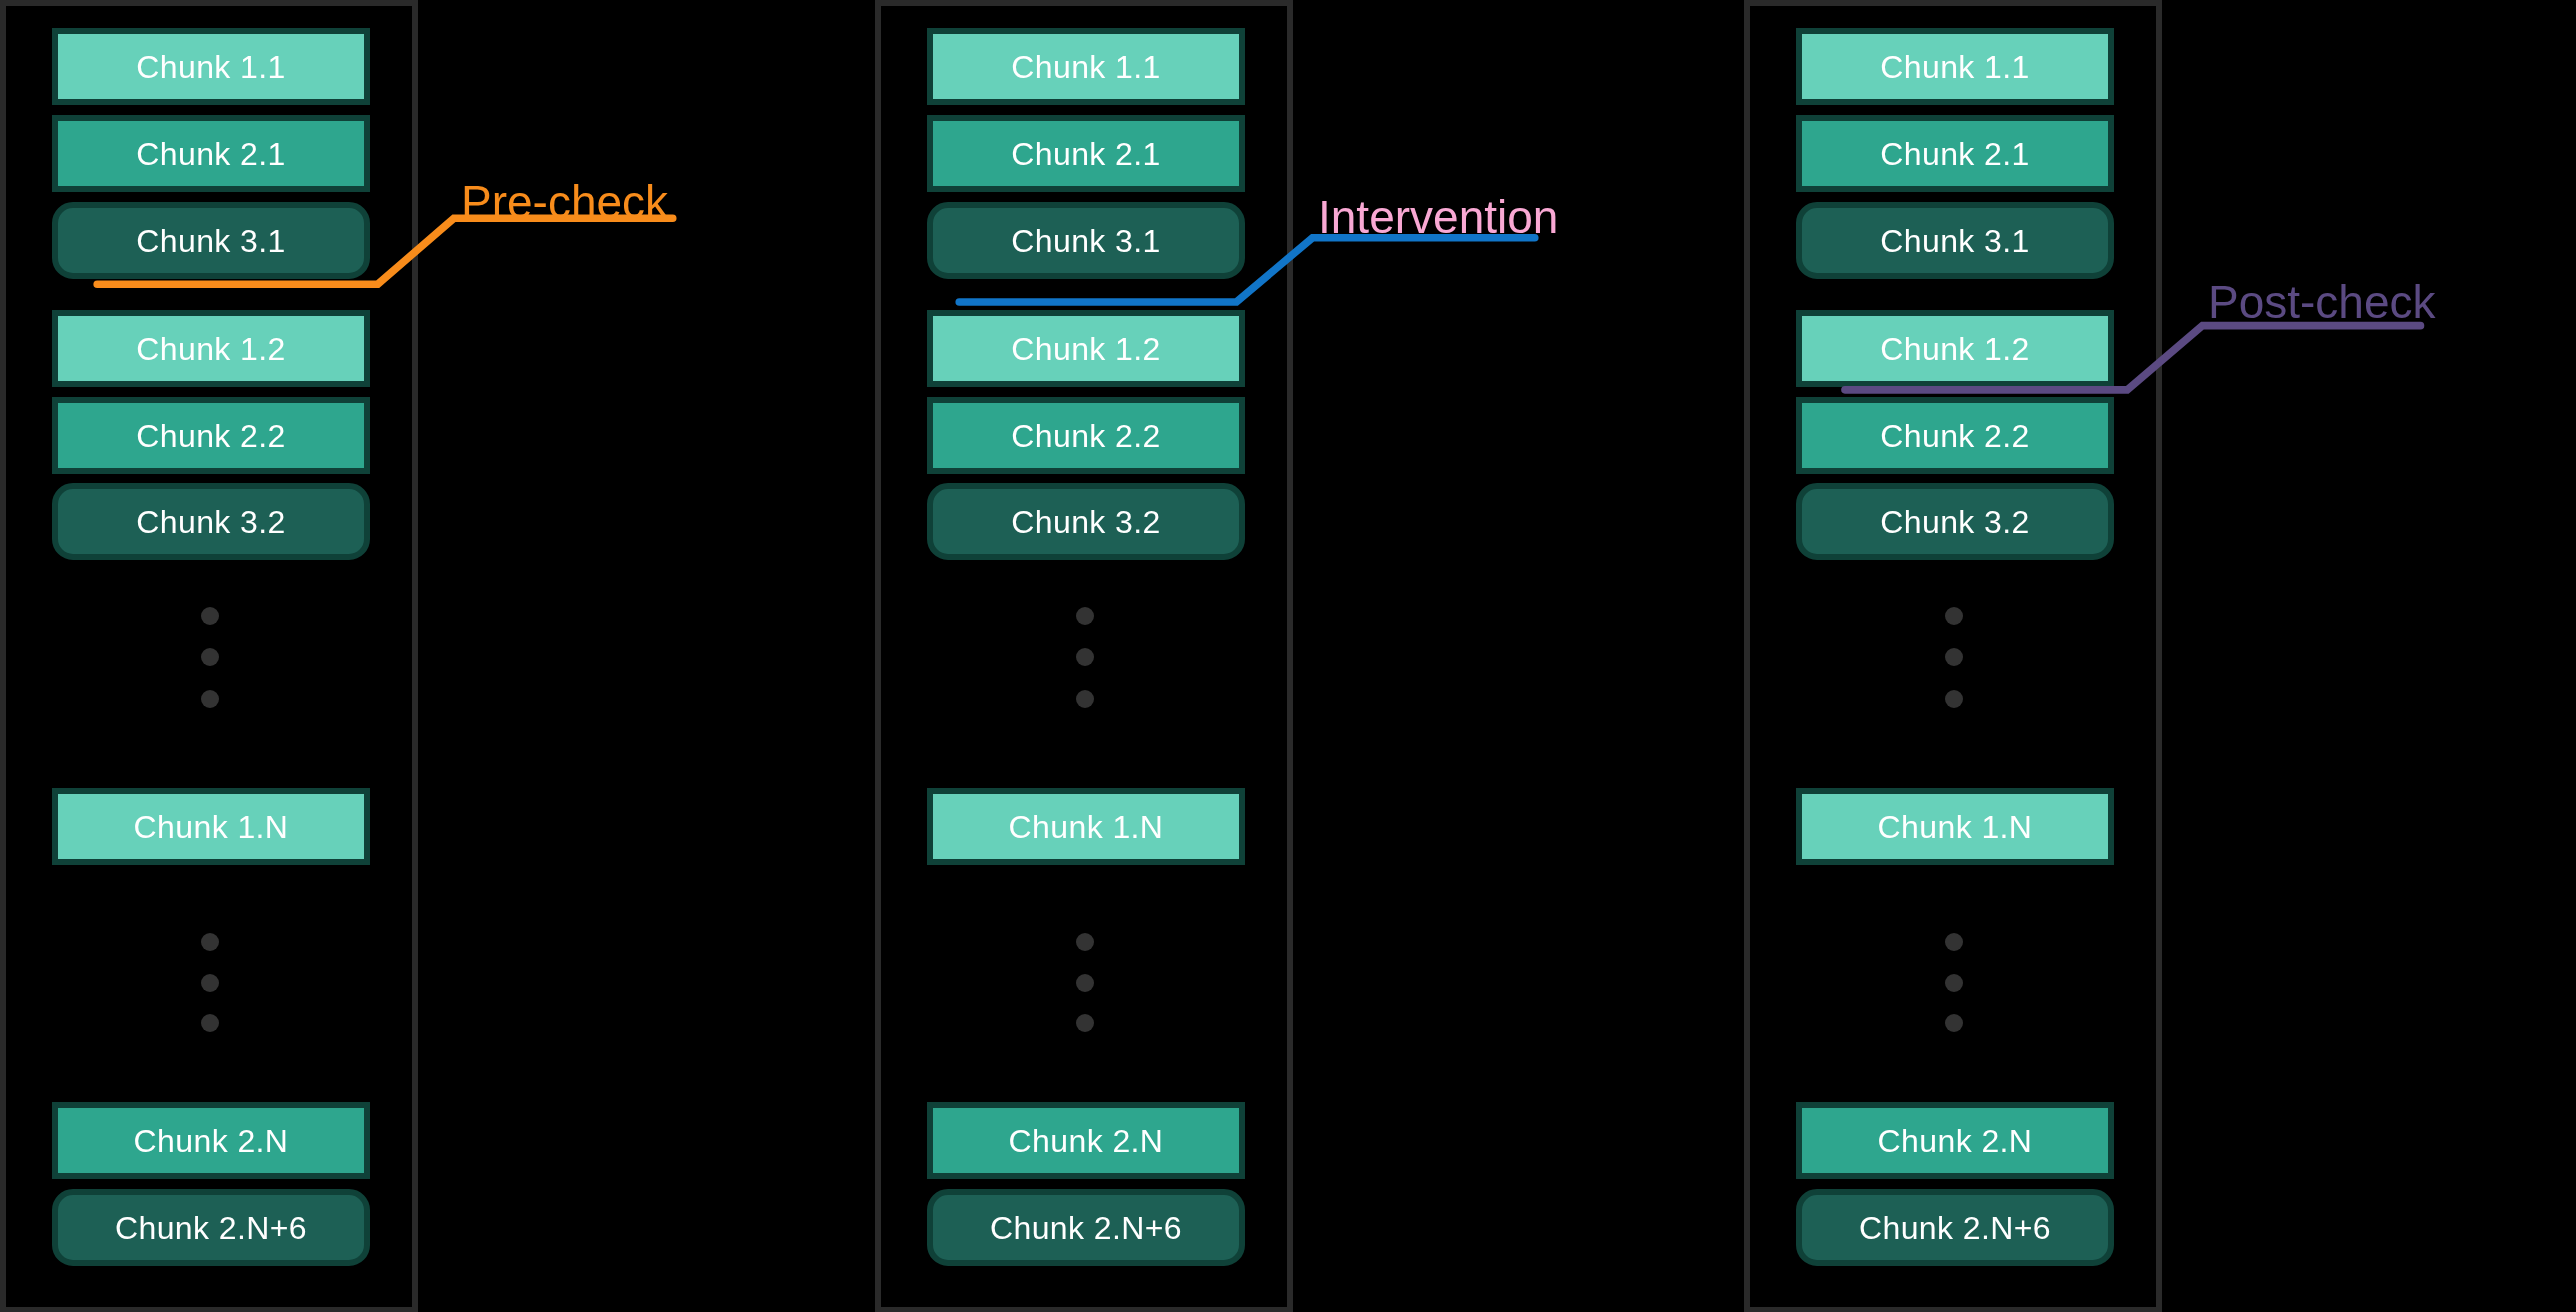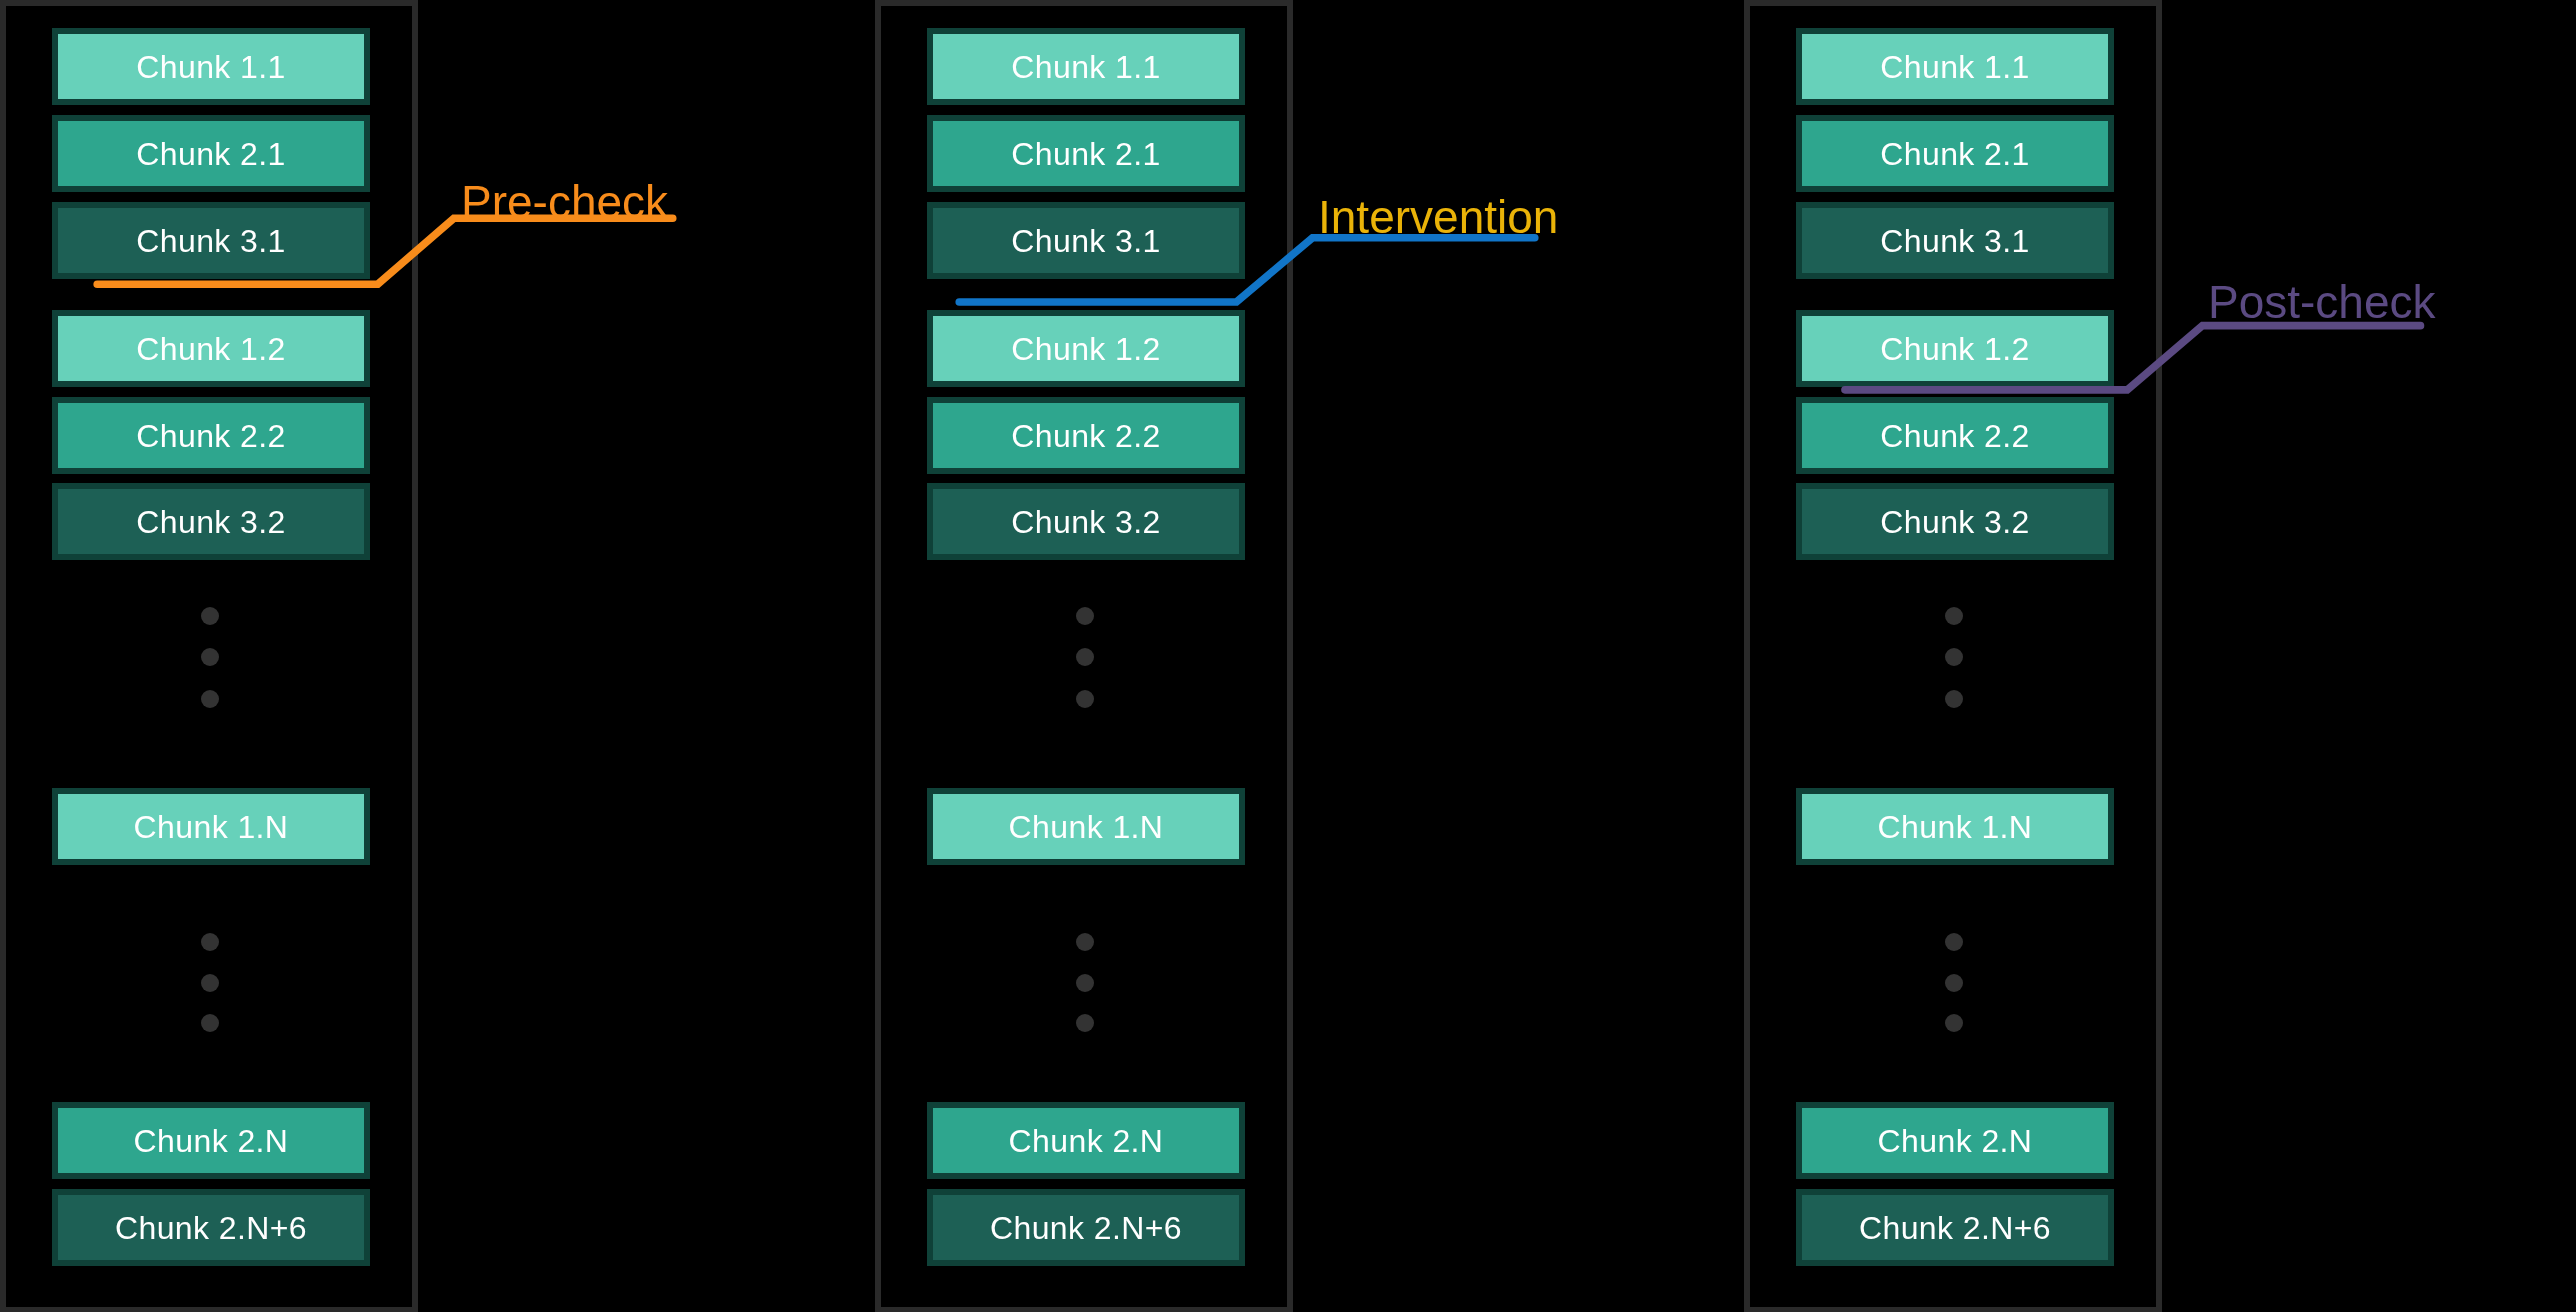--- a/index.html
+++ b/index.html
@@ -23,21 +23,21 @@
   }
   .chunk {
     position: absolute; left: 52px; width: 318px; height: 77px;
     border: 6px solid var(--chunk_border, #0f4138);
     display: flex; align-items: center; justify-content: center;
     color: var(--chunk_text, #fff);
     font-size: 32px; line-height: 1; letter-spacing: 0.4px;
   }
   .v1 { background: var(--chunk_v1, #67d1ba); }
   .v2 { background: var(--chunk_v2, #2ea68e); }
-  .v3 { background: var(--chunk_v3, #1d6055); }
+  .v3 { background: var(--chunk_v3, #1d6055); border-radius: 21px; }
   .dot {
     position: absolute; left: 201px; width: 18px; height: 18px;
     border-radius: 50%; background: var(--dot, #333);
   }
   #overlay {
     position: absolute; left: 0; top: 0; width: 2576px; height: 1313px;
     z-index: 5; pointer-events: none;
   }
   .ann-label {
     position: absolute; z-index: 6;
@@ -160,16 +160,16 @@
         </div>
       </div>
     </div>
     <svg id="overlay" width="2576" height="1313" viewBox="0 0 3048 1553" xmlns="http://www.w3.org/2000/svg">
       <polyline points="115,336 447,336 537,258 796,258" fill="none" stroke="#f88c1b" stroke-width="9" stroke-linecap="round" stroke-linejoin="miter"></polyline>
       <polyline points="1135,357 1463,357 1553,281 1816,281" fill="none" stroke="#1175c8" stroke-width="9" stroke-linecap="round" stroke-linejoin="miter"></polyline>
       <polyline points="2183,461 2517,461 2606,385 2864,385" fill="none" stroke="#5b4a82" stroke-width="9" stroke-linecap="round" stroke-linejoin="miter"></polyline>
     </svg>
 
   <div class="ann-label" style="left: 461px; top: 164px; color: rgb(248, 140, 27);">Pre-check</div>
-  <div class="ann-label" style="left: 1318px; top: 179px; color: #eab308;">Intervention</div>
+  <div class="ann-label" style="left: 1318px; top: 179px; color: #f9a8d4;">Intervention</div>
   <div class="ann-label" style="left: 2208px; top: 264px; color: rgb(91, 74, 130);">Post-check</div>
 </div>
 
 
 </body></html>

